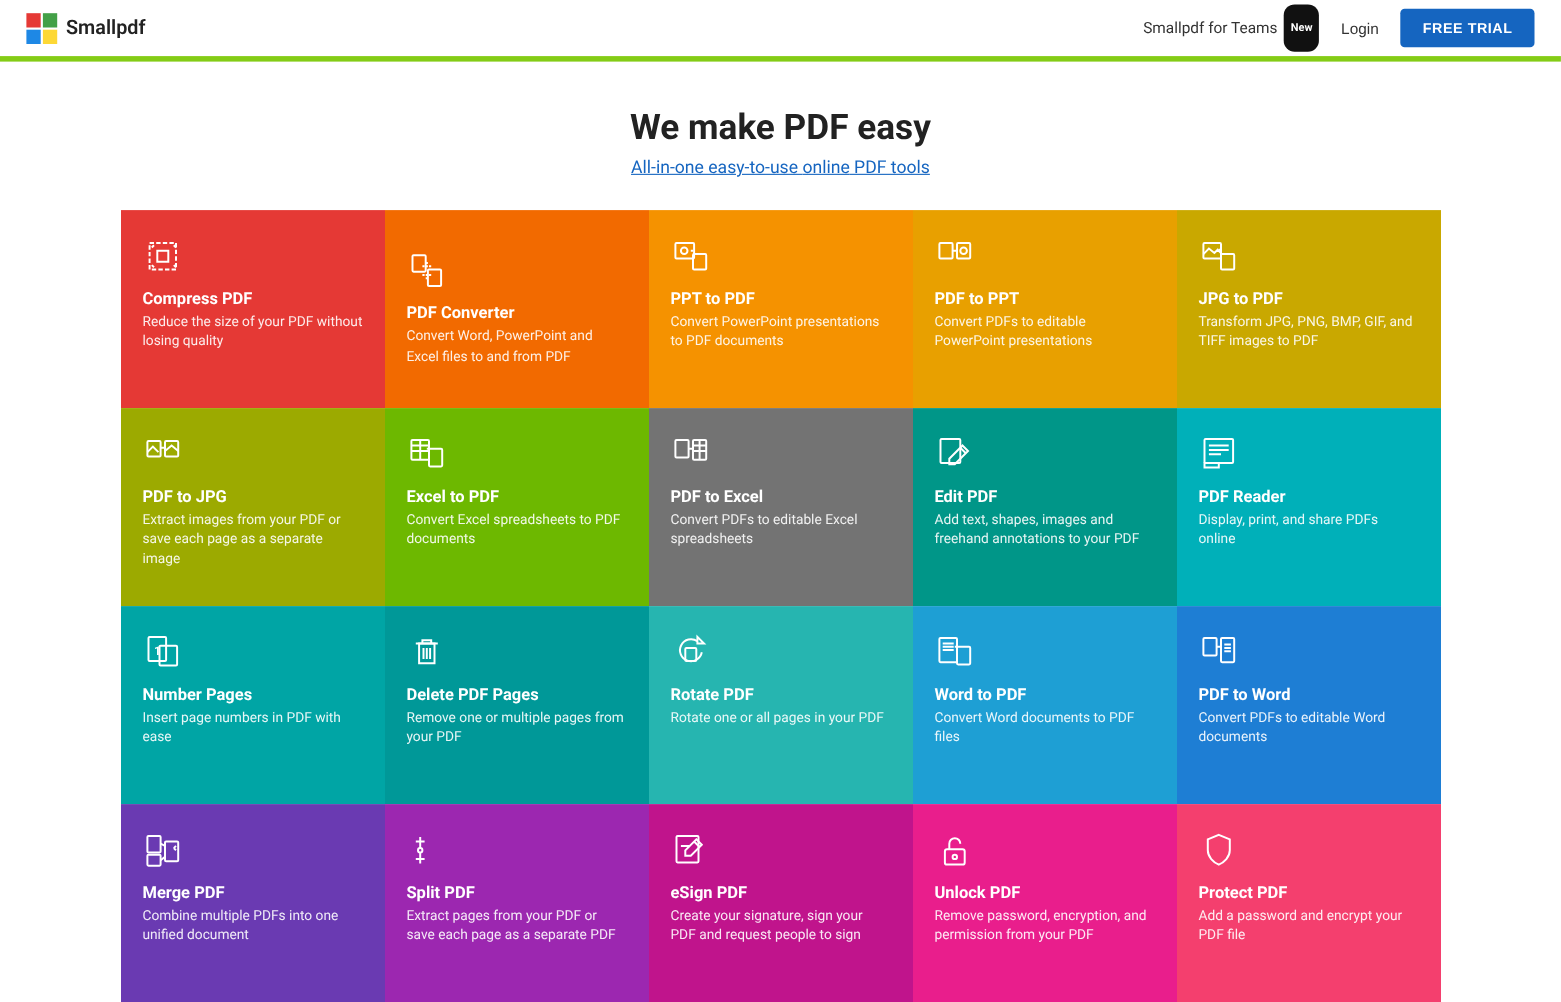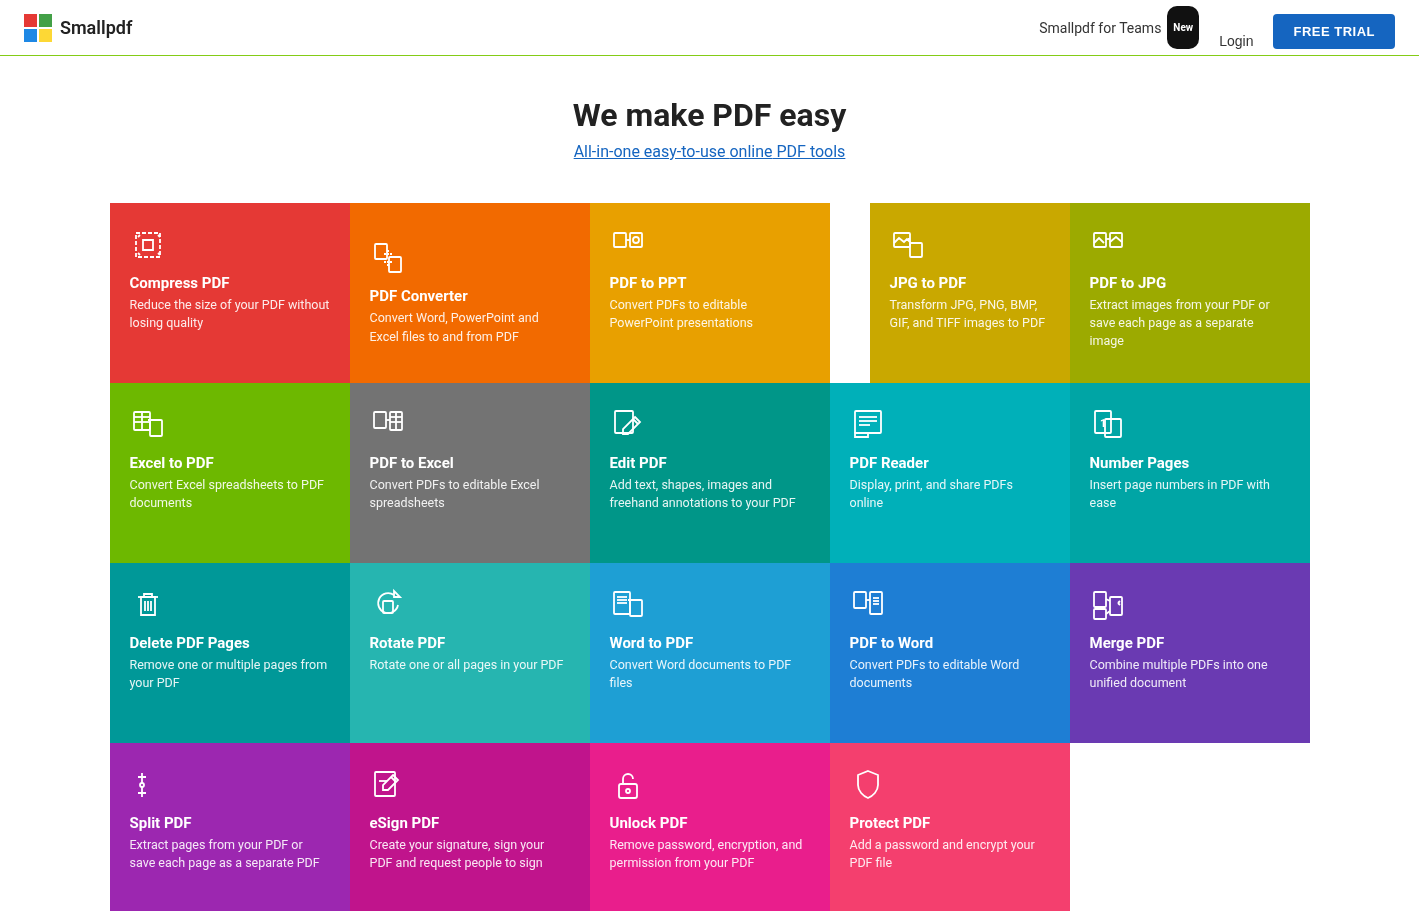--- a/index.html
+++ b/index.html
@@ -5,21 +5,21 @@
     * { box-sizing: border-box; margin: 0; padding: 0; }
     body { font-family: -apple-system, BlinkMacSystemFont, 'Segoe UI', Roboto, sans-serif; background: #fff; }
 
     
     .header {
       display: flex;
       align-items: center;
       justify-content: space-between;
       padding: 0 24px;
       height: 56px;
-      border-bottom: 1px solid #84cc16;
+      border-bottom: 5px solid #84cc16;
     }
     .logo-area {
       display: flex;
       align-items: center;
       gap: 8px;
       cursor: pointer;
     }
     .logo-grid {
       width: 28px;
       height: 28px;
@@ -28,21 +28,21 @@
       grid-template-rows: 1fr 1fr;
       gap: 2px;
     }
     .logo-cell-1 { background: #e53935; }
     .logo-cell-2 { background: #43a047; }
     .logo-cell-3 { background: #1e88e5; }
     .logo-cell-4 { background: #fdd835; }
     .logo-name { font-size: 18px; font-weight: 600; color: #222; }
     .header-right {
       display: flex;
-      align-items: flex-end;
+      align-items: center;
       gap: 20px;
     }
     .teams-link {
       display: flex;
       align-items: center;
       gap: 6px;
       font-size: 14px;
       color: #333;
       cursor: pointer;
       text-decoration: none;
@@ -71,21 +71,21 @@
       padding: 10px 20px;
       border: none;
       border-radius: 4px;
       cursor: pointer;
       letter-spacing: 0.5px;
     }
 
     
     .hero {
       text-align: center;
-      padding: 40px 20px 42px;
+      padding: 40px 20px 30px;
     }
     .hero-title {
       font-size: 32px;
       font-weight: 700;
       color: #222;
       margin-bottom: 8px;
     }
     .hero-subtitle {
       font-size: 16px;
       color: #555;
@@ -135,21 +135,21 @@
       font-size: 12.5px;
       color: rgba(255,255,255,0.9);
       line-height: 1.45;
     }
 
     
     .r1c1 { background: #e53935; }
     .r1c2 { background: #f26a00; justify-content: center; }
     .r1c3 { background: #f59200; }
     .r1c4 { background: #e8a000; }
-    .r1c5 { background: #c9a800; margin-left: 40px; }
+    .r1c5 { background: #c9a800; }
 
     
     .r2c1 { background: #9caa00; }
     .r2c2 { background: #6db800; }
     .r2c3 { background: #737373; }
     .r2c4 { background: #009688; }
     .r2c5 { background: #00b0b9; }
 
     
     .r3c1 { background: #00a5a5; }
@@ -215,20 +215,32 @@
           <rect x="5" y="4" width="12" height="15" rx="1"></rect>
           <rect x="19" y="17" width="12" height="15" rx="1"></rect>
           <path d="M17 11 L19 11 M17 25 L19 25"></path>
           <path d="M14 14 L22 14 M14 22 L22 22" stroke-dasharray="2 1"></path>
         </svg>
     </div>
     <div class="tool-title">PDF Converter</div>
     <div class="tool-desc">Convert Word, PowerPoint and Excel files to and from PDF</div>
   </div>
 
+  <div class="tool-card r1c3">
+    <div class="tool-icon">
+      <svg viewBox="0 0 36 36">
+          <rect x="4" y="6" width="17" height="14" rx="1"></rect>
+          <circle cx="12" cy="13" r="3"></circle>
+          <rect x="20" y="16" width="12" height="14" rx="1"></rect>
+          <path d="M18 13 L20 13"></path>
+        </svg>
+    </div>
+    <div class="tool-title">PPT to PDF</div>
+    <div class="tool-desc">Convert PowerPoint presentations to PDF documents</div>
+  </div>
 
   <div class="tool-card r1c4">
     <div class="tool-icon">
       <svg viewBox="0 0 36 36">
           <rect x="4" y="6" width="12" height="14" rx="1"></rect>
           <rect x="20" y="6" width="12" height="14" rx="1"></rect>
           <path d="M16 13 L20 13"></path>
           <circle cx="26" cy="13" r="3"></circle>
         </svg>
     </div>

